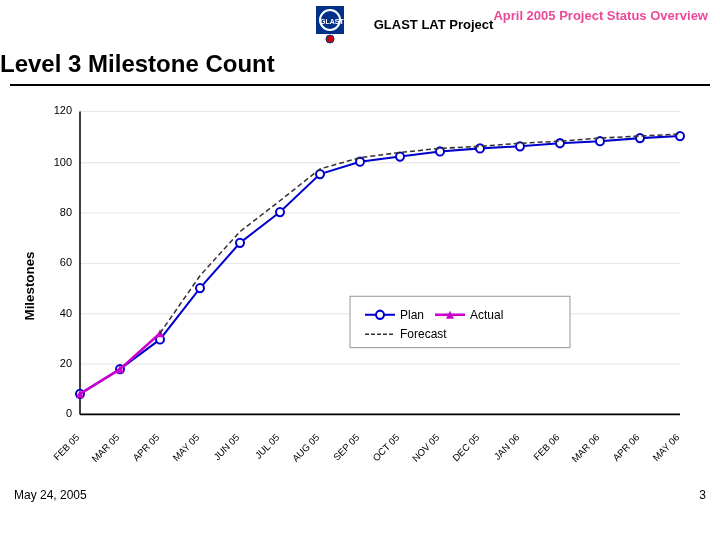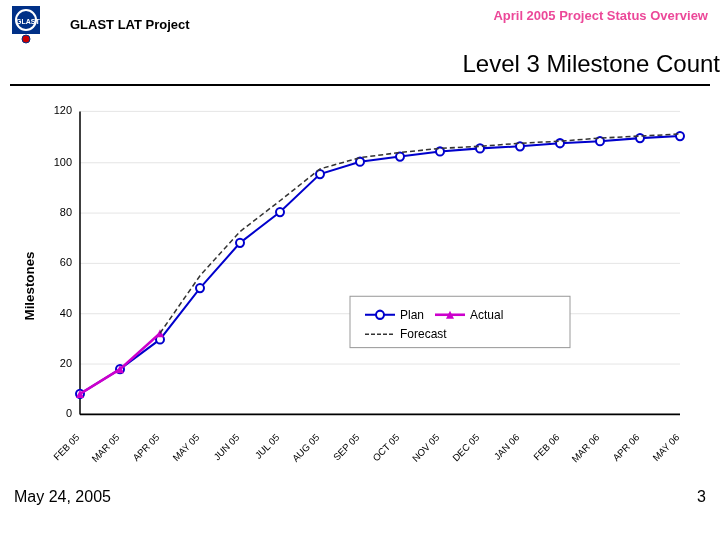--- a/index.html
+++ b/index.html
@@ -6,21 +6,21 @@
     body {
       width: 720px;
       height: 540px;
       background: #fff;
       font-family: Arial, sans-serif;
       overflow: hidden;
       position: relative;
     }
     .header {
       display: flex;
-      justify-content: space-between;
+      justify-content: flex-end;
       align-items: flex-start;
       padding: 6px 12px 2px 12px;
     }
     .logo-area {
       display: flex;
       align-items: center;
       gap: 6px;
     }
     .logo-img {
       width: 52px;
@@ -34,23 +34,23 @@
       line-height: 1.2;
     }
     .overview-title {
       font-size: 13px;
       font-weight: bold;
       color: #ec4899;
       text-align: right;
       padding-top: 2px;
     }
     .main-title {
-      text-align: right;
+      text-align: left;
       font-size: 24px;
-      font-weight: normal;
+      font-weight: bold;
       color: #000;
       padding: 4px 0 6px 0;
     }
     .divider {
       height: 2px;
       background: #000;
       margin: 0 10px;
     }
     .chart-container {
       margin: 10px 20px 8px 20px;
@@ -58,21 +58,21 @@
       height: 380px;
     }
     .chart-area {
       width: 100%;
       height: 100%;
     }
     .footer {
       display: flex;
       justify-content: space-between;
       padding: 4px 14px;
-      font-size: 16px;
+      font-size: 12px;
       color: #000;
     }
   </style>
 </head>
 <body>
 
 <div class="header">
   <div class="logo-area">
 
     <svg class="logo-img" viewBox="0 0 52 38" width="52" height="38">

